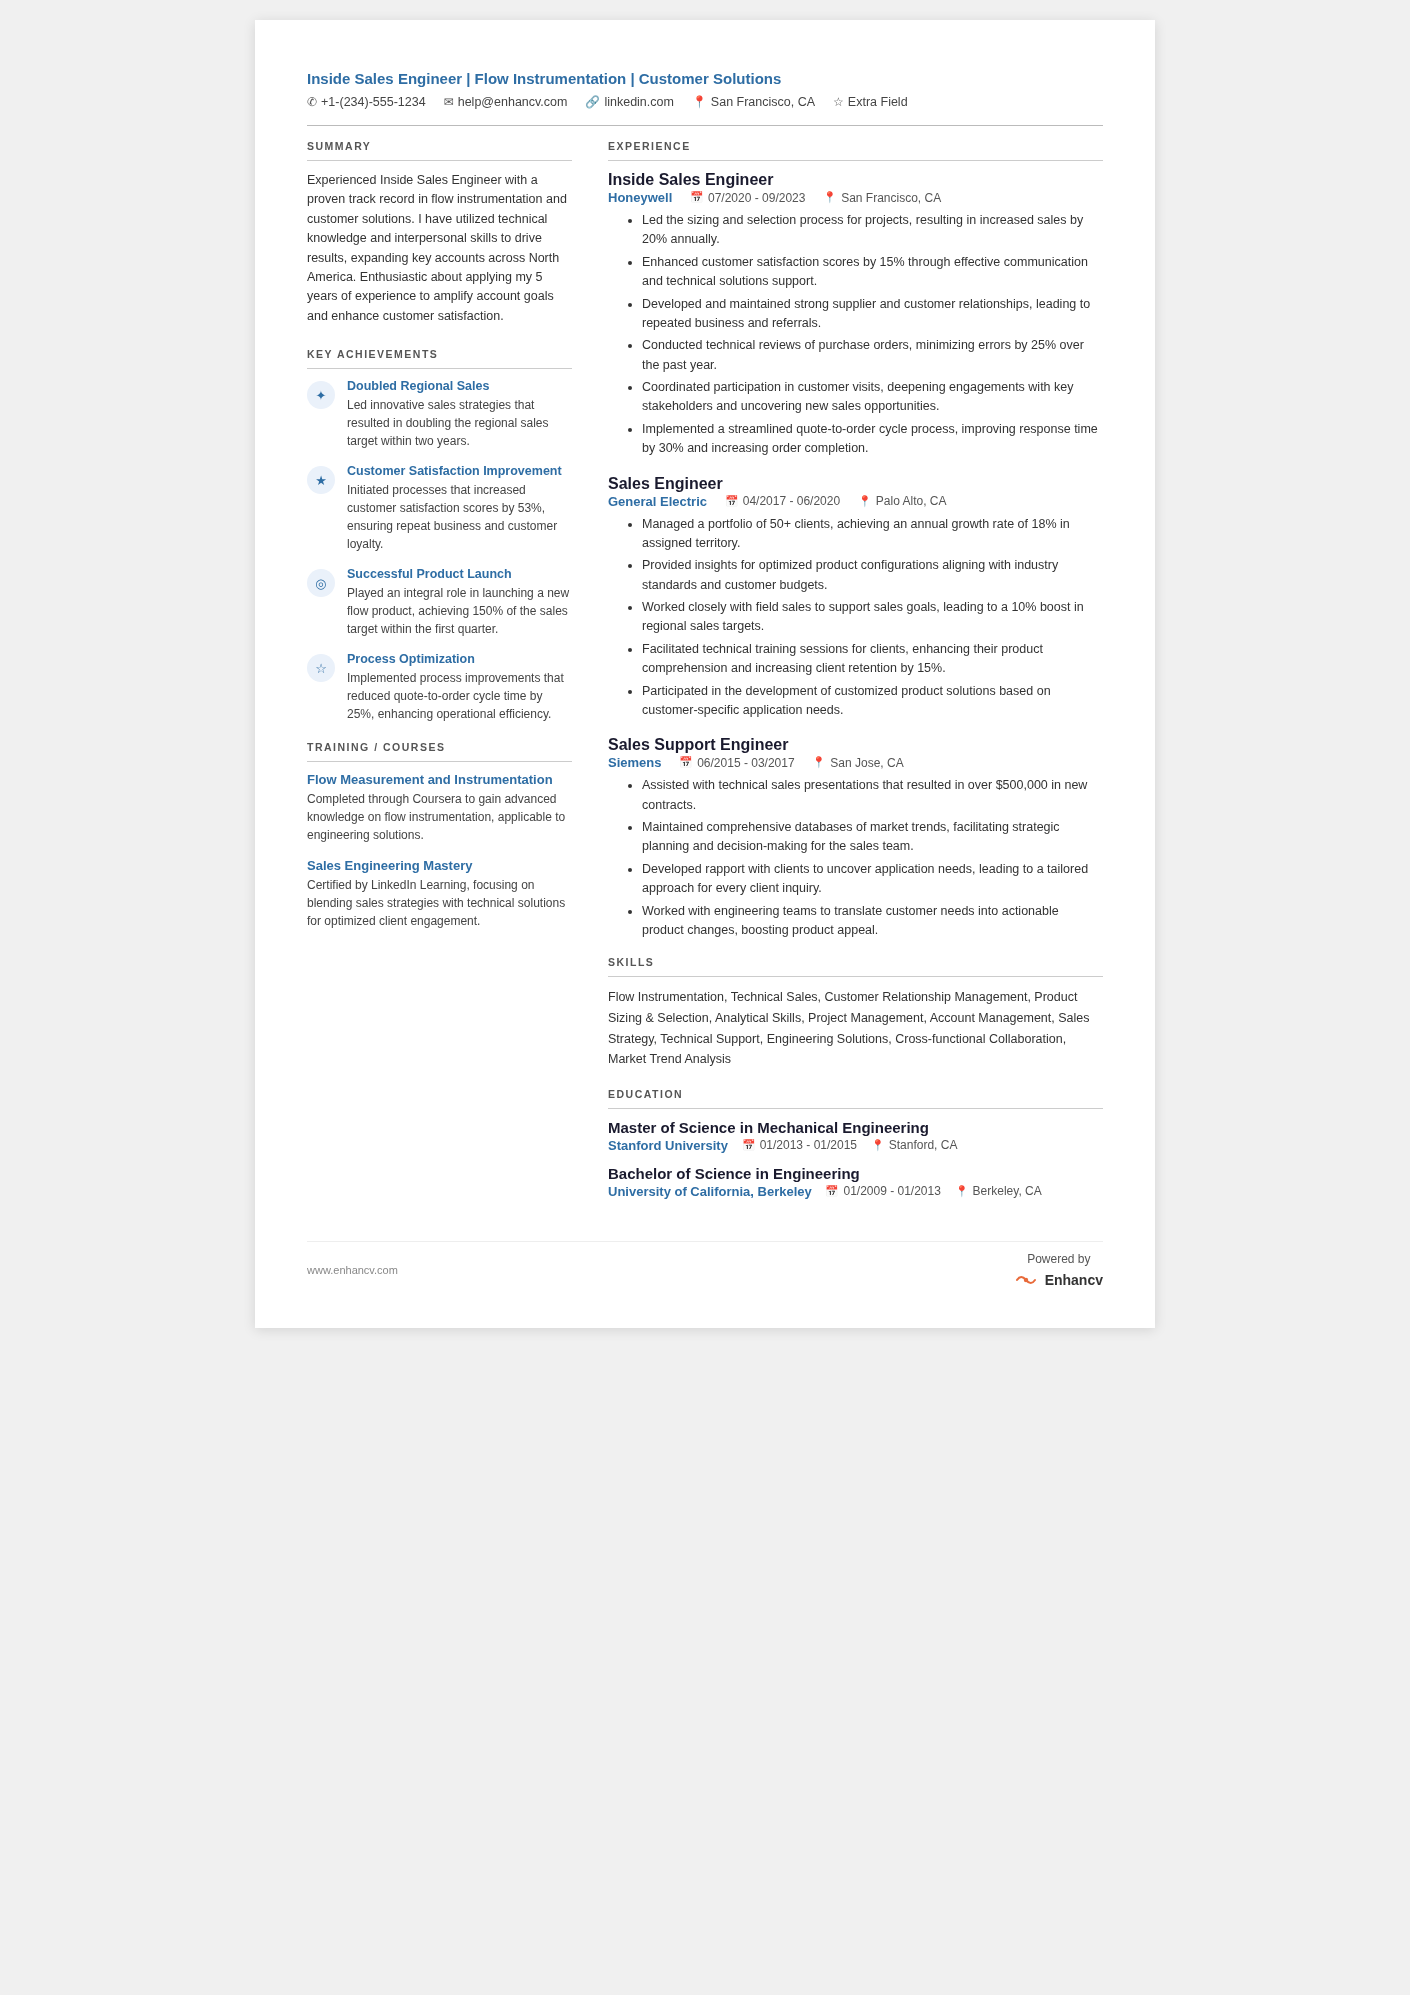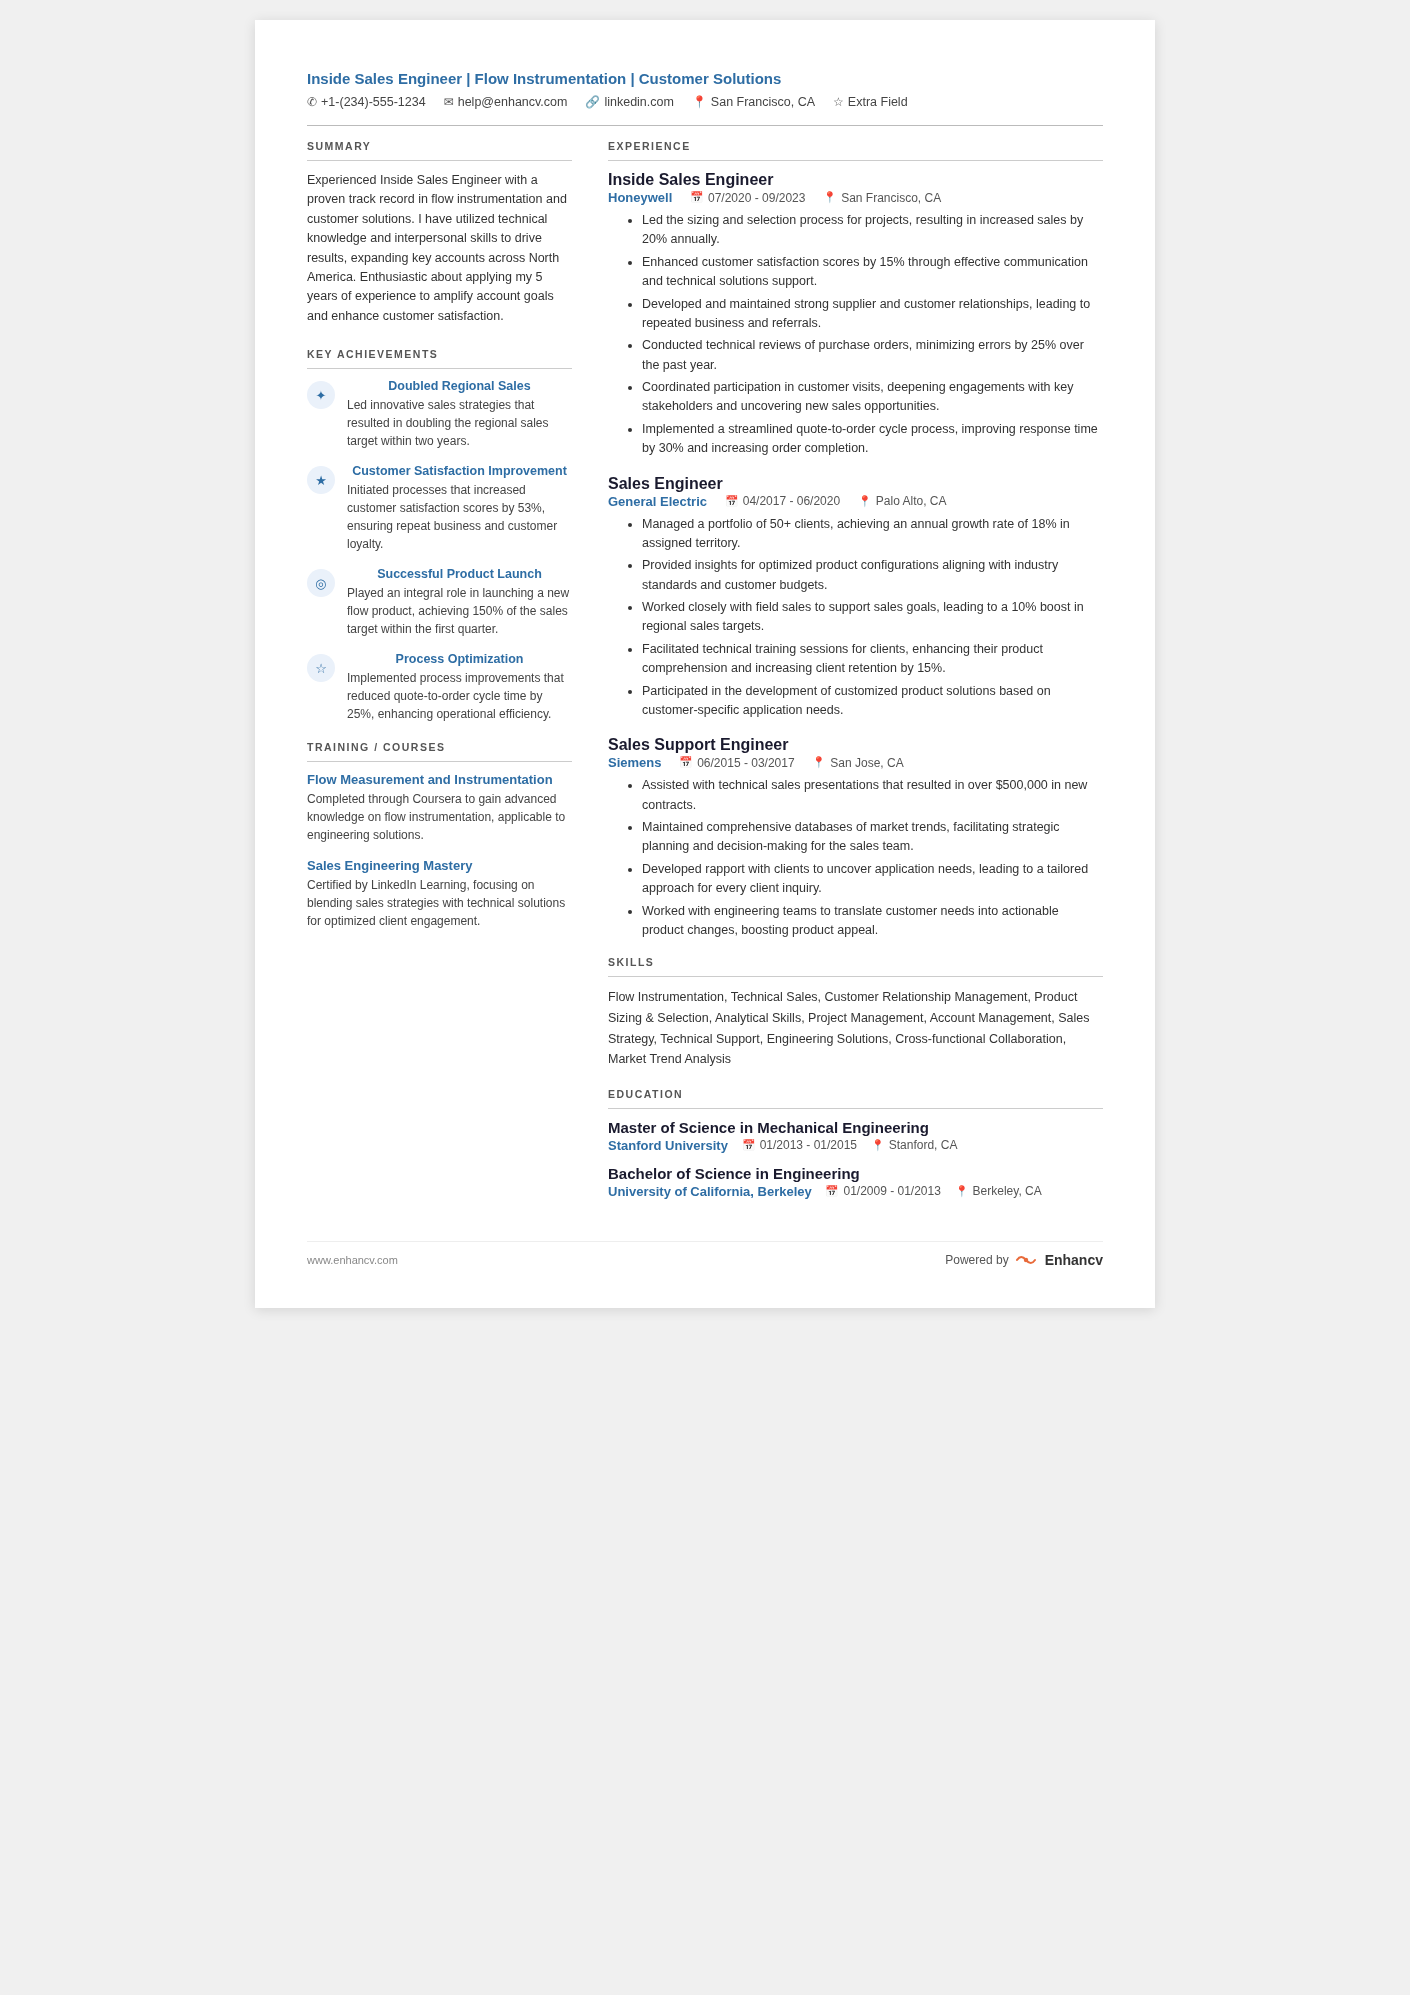--- a/index.html
+++ b/index.html
@@ -93,21 +93,20 @@
       justify-content: center;
       font-size: 13px;
       color: #2e6da4;
       margin-top: 2px;
     }
     .achievement-title {
       font-size: 12.5px;
       font-weight: 700;
       color: #2e6da4;
       margin-bottom: 3px;
-      text-align: center;
     }
     .achievement-desc {
       font-size: 12px;
       color: #444;
       line-height: 1.5;
     }
     
     .training-item { margin-bottom: 14px; }
     .training-title {
       font-size: 13px;
@@ -200,20 +199,21 @@
       color: #888;
       border-top: 1px solid #eee;
       padding-top: 10px;
     }
     .footer-brand {
       display: flex;
       align-items: center;
       gap: 6px;
       font-size: 12px;
       color: #555;
+      flex-direction: column;
     }
     .brand-logo {
       display: flex;
       align-items: center;
       gap: 8px;
       font-weight: 700;
       font-size: 14px;
       color: #333;
     }
   </style>

